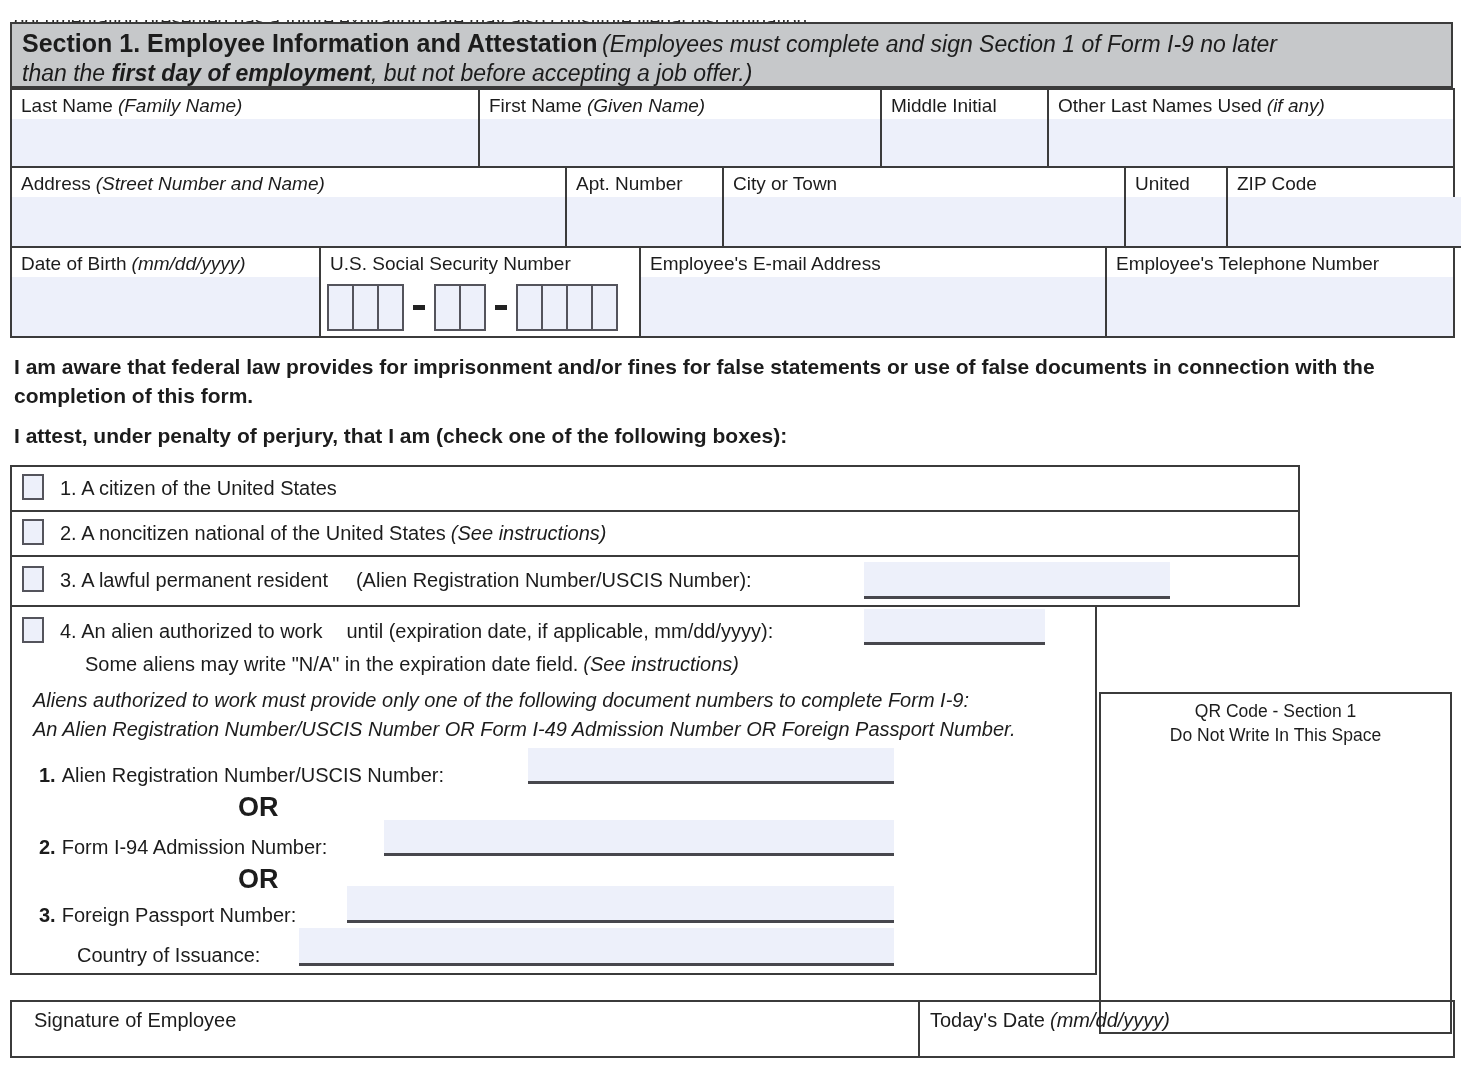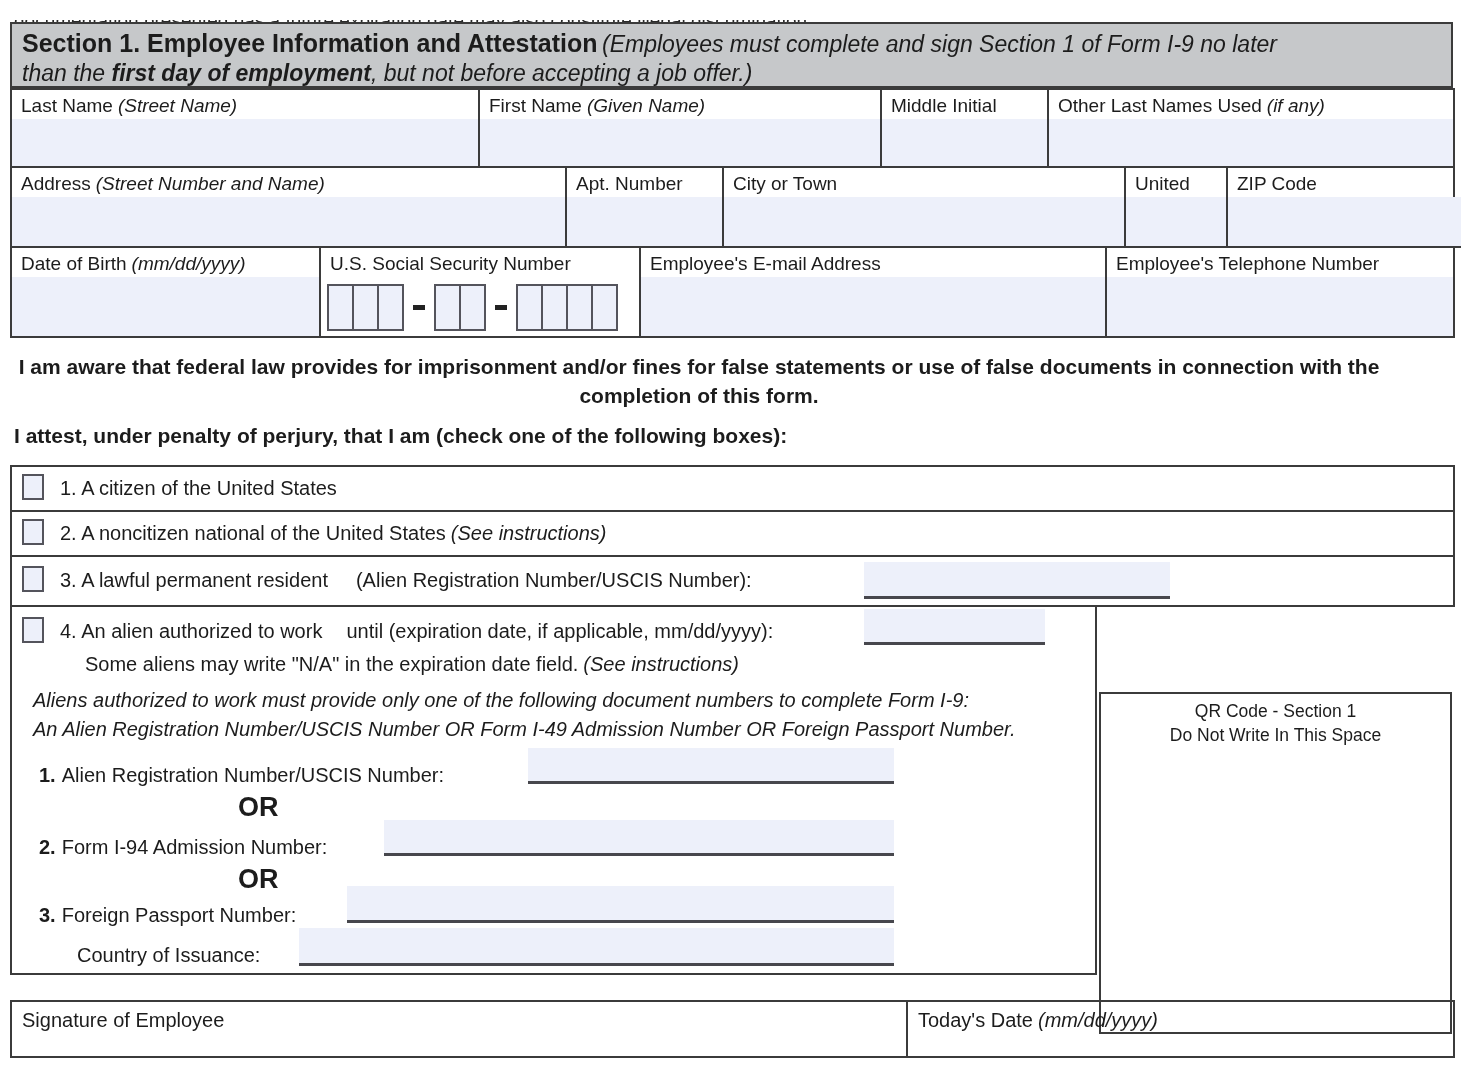--- a/index.html
+++ b/index.html
@@ -35,46 +35,46 @@
   .hint{font-style:italic;margin-left:5px;}
   .fillarea{position:absolute;left:0;right:0;bottom:0;top:29px;background:var(--fill);}
 
   .ssnrow{position:absolute;left:6px;top:36px;display:flex;align-items:center;}
   .grp{display:flex;}
   .dbox{width:27px;height:47px;background:var(--fill);border:2px solid var(--boxb);margin-left:-2px;}
   .dbox.f{margin-left:0;}
   .ssn-dash{width:12px;height:5px;background:#222;margin:0 9px;}
 
   
-  .p1{left:14px;top:352px;width:1370px;font-weight:bold;font-size:21px;line-height:29px;text-align:center;}
+  .p1{left:14px;top:352px;width:1370px;font-weight:bold;font-size:21px;line-height:29px;}
   .p2{left:14px;top:424px;font-weight:bold;font-size:21px;}
 
   
-  .boxA{left:10px;top:465px;width:1445px;height:142px;border:2px solid var(--line);}
+  .boxA{left:10px;top:465px;width:1290px;height:142px;border:2px solid var(--line);}
   .orow{position:absolute;left:0;width:100%;}
   .cb{position:absolute;left:10px;width:22px;height:26px;background:var(--fill);border:2px solid var(--boxb);}
   .optlbl{position:absolute;left:48px;font-size:20px;white-space:nowrap;}
   .suffix{margin-left:28px;}
   .ufld{position:absolute;background:var(--fill);border-bottom:3px solid var(--ul);}
 
   
   .boxB{left:10px;top:605px;width:1087px;height:370px;border:2px solid var(--line);}
   .note{position:absolute;font-size:20px;white-space:nowrap;}
   .ital{font-style:italic;}
   .orlbl{position:absolute;font-size:27px;font-weight:bold;}
   .doclbl{position:absolute;font-size:20px;white-space:nowrap;}
   .doclbl b{margin-right:6px;}
 
   
   .qr{left:1099px;top:692px;width:353px;height:342px;border:2px solid var(--line);
       text-align:center;padding-top:5px;font-size:17.5px;line-height:24px;}
 
   
   .sig{left:10px;top:1000px;width:1445px;height:58px;border:2px solid var(--line);}
-  .sigcell{position:absolute;top:0;height:100%;font-size:20px;padding:7px 10px;}
+  .sigcell{position:absolute;top:0;height:100%;font-size:20px;padding:7px 10px;margin-left:12px;}
 </style>
 </head>
 <body>
 
 <div class="topclip">
   <span>documentation presented has a future expiration date may also constitute illegal discrimination.</span>
 </div>
 
 <div class="abs hdr">
   <div>
@@ -82,21 +82,21 @@
     <span class="s">(Employees must complete and sign Section 1 of Form I-9 no later</span>
   </div>
   <div class="l2">
     <span>than the </span><b>first day of employment</b><span>, but not before accepting a job offer.)</span>
   </div>
 </div>
 
 <div class="abs tbl">
 
   <div class="cell br bb" style="left:0;top:0;width:468px;height:78px;">
-    <span>Last Name</span><span class="hint">(Street Name)</span>
+    <span>Last Name</span><span class="hint">(Family Name)</span>
     <div class="fillarea"></div>
   </div>
   <div class="cell br bb" style="left:468px;top:0;width:402px;height:78px;">
     <span>First Name</span><span class="hint">(Given Name)</span>
     <div class="fillarea"></div>
   </div>
   <div class="cell bb" style="left:1037px;top:0;width:404px;height:78px;">
     <span>Other Last Names Used</span><span class="hint">(if any)</span>
     <div class="fillarea"></div>
   </div>

